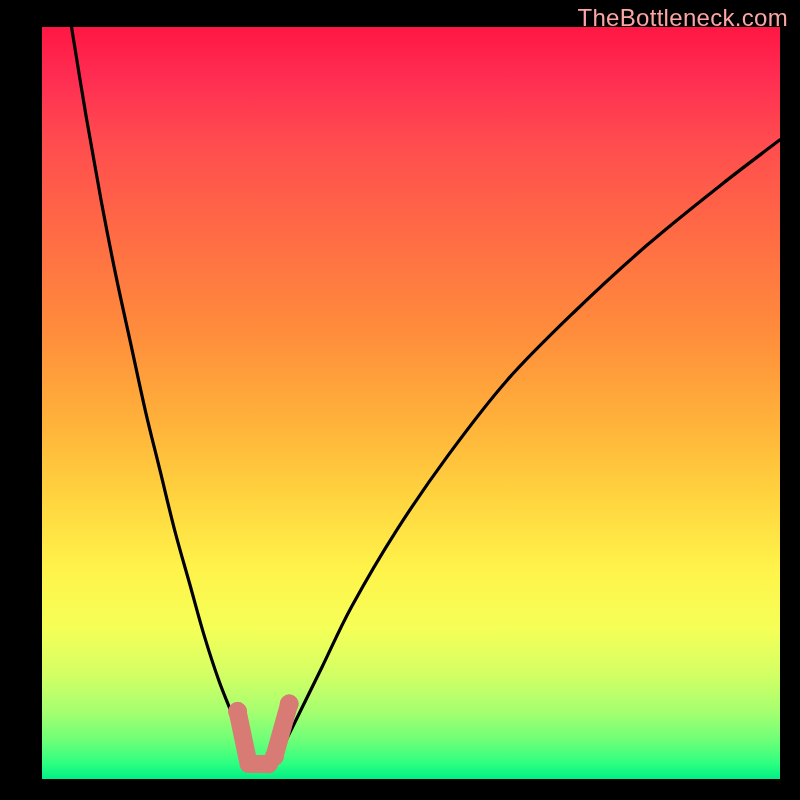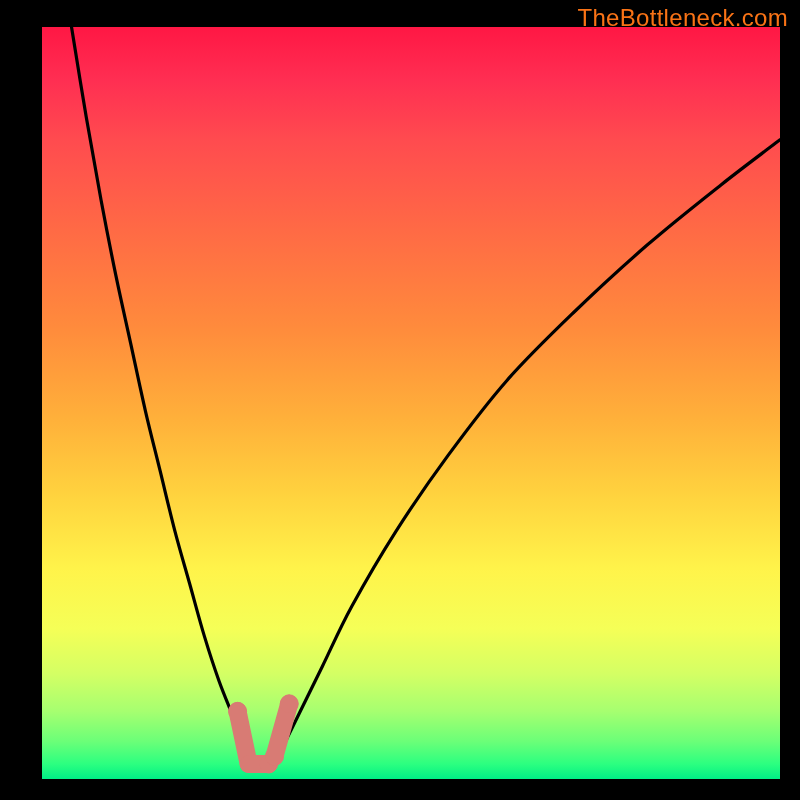--- a/index.html
+++ b/index.html
@@ -41,21 +41,21 @@
       #a6ff70 91%,
       #6bff78 95%,
       #2cff80 98%,
       #00ef86 100%
     );
   }
   .watermark {
     position: absolute;
     top: 4px;
     right: 12px;
-    color: #f97316;
+    color: #fca5a5;
     font-size: 24px;
     font-weight: 500;
     letter-spacing: 0.3px;
     user-select: none;
   }
   svg.curves {
     position: absolute;
     left: 0;
     top: 0;
     width: 738px;

